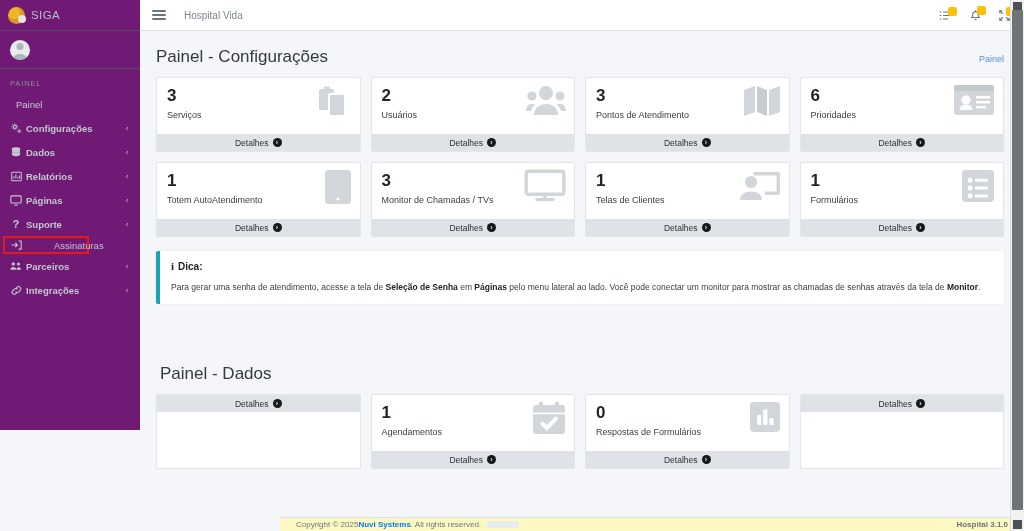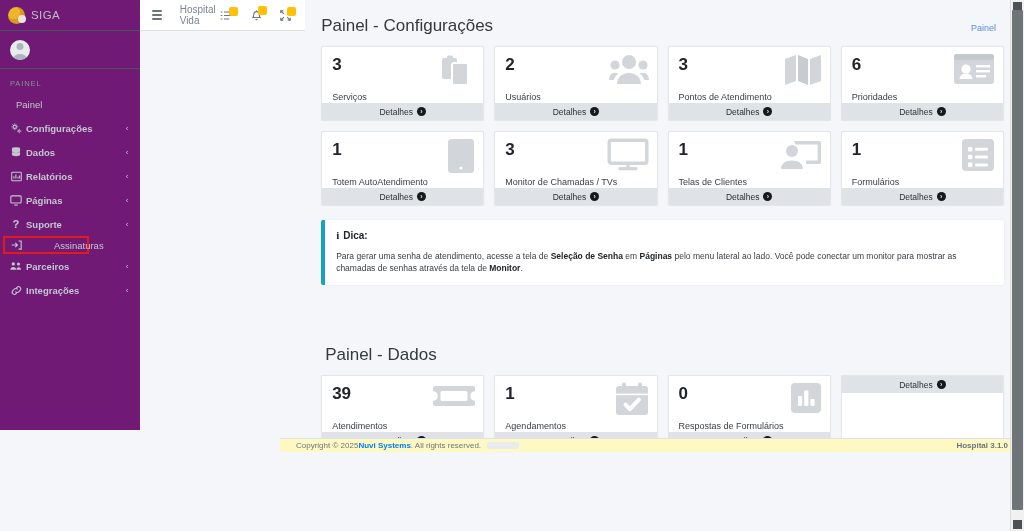--- a/index.html
+++ b/index.html
@@ -67,52 +67,52 @@
   .nav-item.sub { padding-left: 16px; font-size: 9.5px; }
   .nav-item.sub .nav-label { font-weight: normal; }
   .chev { font-size: 8px; color:#c2c7d0; width:10px; text-align:center;}
 
   .nav-item.highlight-box { outline: 2px solid #e01b1b; outline-offset: -1px; }
   .nav-item.highlight-box2 {
     border: 2px solid #e01b1b; width: 86px; margin-left: 3px; height: 18px;
   }
 
   
-  .main { flex: 1; height: 452px; display: flex; flex-direction: row; position: relative; background:#f4f6f9;}
+  .main { flex: 1; height: 531px; display: flex; flex-direction: column; position: relative; background:#f4f6f9;}
   .topbar {
     height: 31px; background: #ffffff; display: flex; align-items: center;
     padding: 0 14px 0 12px; border-bottom: 1px solid #dee2e6; flex: 0 0 31px;
   }
   .hamburger { width: 14px; display:flex; flex-direction:column; gap:2.5px; cursor:pointer;}
   .hamburger i { display:block; height:1.5px; background:#6c757d; border-radius:1px;}
   .topbar-title { font-size: 10px; color: #7d8590; margin-left: 18px; }
   .topbar-right { margin-left: auto; display: flex; align-items: center; gap: 18px; }
   .ticon { position: relative; color: #6c757d; display:flex; align-items:center;cursor:pointer;}
   .badge-dot {
     position:absolute; top:-3px; right:-5px; background:#ffc107; color:#fff;
     font-size:6px; line-height:8px; min-width:9px; height:9px; border-radius:2px;
     text-align:center; padding:0 1px; font-weight:bold;
   }
 
   .content { flex: 1; overflow: hidden; position: relative; padding: 0; }
   .content-header {
-    display: flex; align-items: baseline; padding: 16px 28px 10px 16px;
+    display: flex; align-items: baseline; padding: 16px 20px 10px 16px;
   }
   .page-title { font-size: 17px; color: #343a40; font-weight: normal; }
   .breadcrumb { margin-left: auto; font-size: 9px; color: #5a8fd6; cursor:pointer;}
 
   .cards-row { display: flex; gap: 10px; padding: 0 20px 0 16px; }
   .card {
     flex: 1; background: #fff; border: 1px solid #e3e6ea; border-radius: 2px;
     position: relative; overflow: hidden;
     box-shadow: 0 0 1px rgba(0,0,0,.08);
   }
   .card-inner { padding: 8px 10px 10px 10px; height: 56px; position: relative; }
   .card-num { font-size: 17px; font-weight: bold; color: #212529; line-height: 19px; }
-  .card-label { font-size: 9px; color: #3b4148; margin-top: 18px;}
+  .card-label { font-size: 9px; color: #3b4148; margin-top: 5px;}
   .card-icon {
     position: absolute; right: 8px; top: 6px; color: #d2d6da;
     opacity: 1; display:flex; align-items:center; justify-content:center;
   }
   .card-footer {
     background: #dfe2e6; height: 17px; display: flex; align-items: center;
     justify-content: center; gap: 4px; font-size: 8.5px; color: #2b3035; cursor: pointer;
   }
   .card-footer .arrow {
     width: 9px; height: 9px; border-radius: 50%; background: #16191c; color: #dfe2e6;
@@ -480,30 +480,20 @@
         </div>
         <div class="callout-text"><span>Para gerar uma senha de atendimento, acesse a tela de </span><b>Seleção de Senha</b><span> em </span><b>Páginas</b><span> pelo menu lateral ao lado. Você pode conectar um monitor para mostrar as chamadas de senhas através da tela de </span><b>Monitor</b><span>.</span></div>
       </div>
 
       <div class="spacer-lg"></div>
 
       <div class="section-title">Painel - Dados</div>
 
       <div class="cards-row">
         <div class="card">
-          <div class="card-inner">
-            <div class="card-num">39</div>
-            <div class="card-label">Atendimentos</div>
-            <span class="card-icon">
-              <svg width="42" height="28" viewBox="0 0 42 28" fill="#d2d6da">
-                  <path d="M2 4h38a2 2 0 0 1 2 2v3.2a4.8 4.8 0 0 0 0 9.6V22a2 2 0 0 1-2 2H2a2 2 0 0 1-2-2v-3.2a4.8 4.8 0 0 0 0-9.6V6a2 2 0 0 1 2-2z"></path>
-                  <rect x="7.5" y="9" width="27" height="10" rx="1.6" fill="#fff"></rect>
-                </svg>
-            </span>
-          </div>
           <div class="card-footer">
             <span>Detalhes</span>
             <span class="arrow">›</span>
           </div>
         </div>
 
         <div class="card">
           <div class="card-inner">
             <div class="card-num">1</div>
             <div class="card-label">Agendamentos</div>

